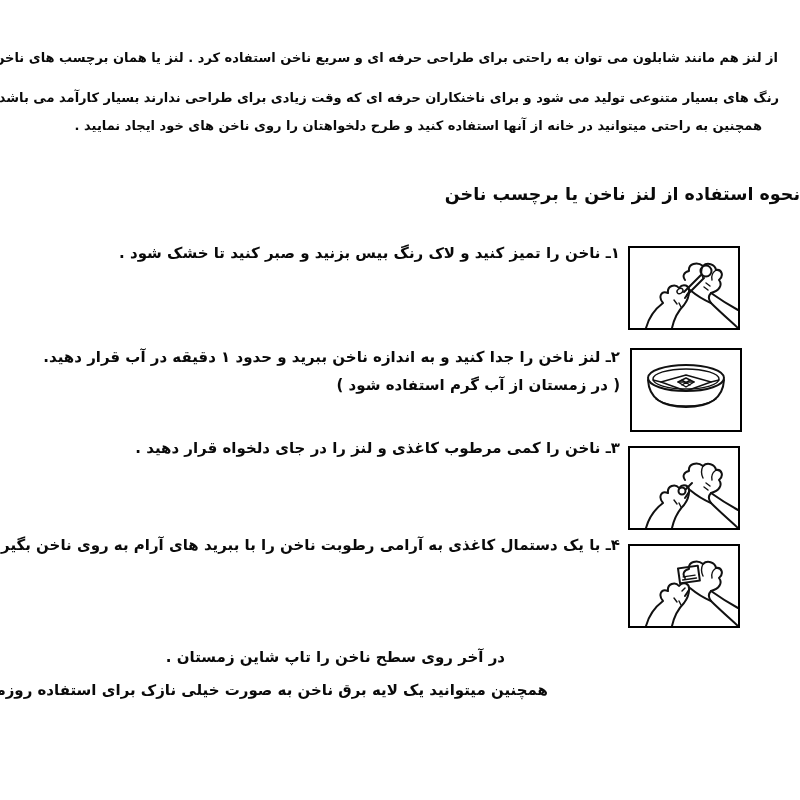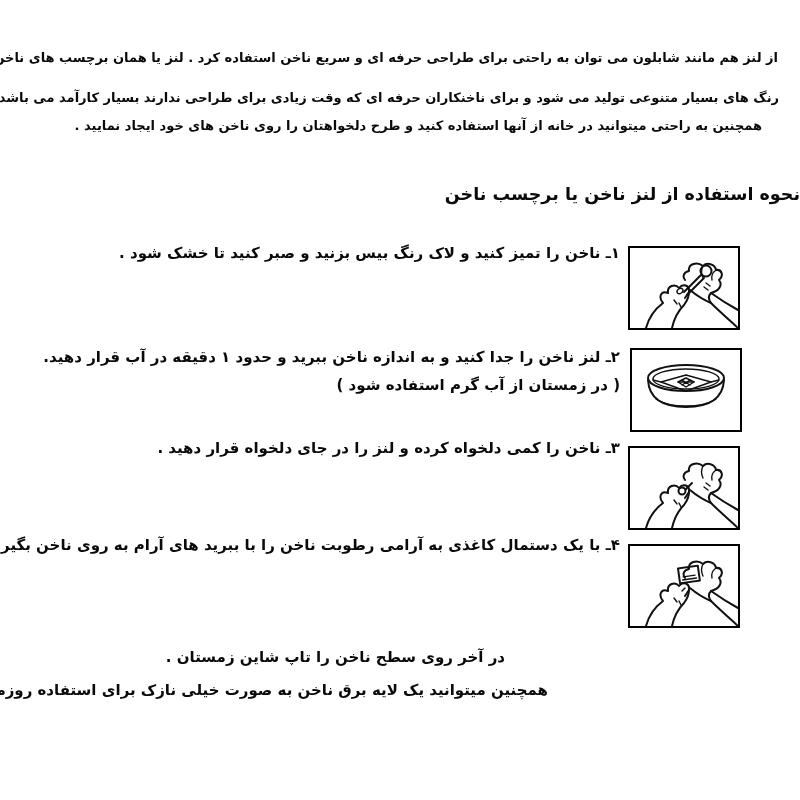--- a/index.html
+++ b/index.html
@@ -80,21 +80,21 @@
       <ellipse class="ink-thin" cx="54" cy="29" rx="33" ry="10"></ellipse>
       <path class="ink" d="M16,30 C17,47 29,57 54,57 C79,57 91,47 92,30"></path>
       <path class="ink-thin" d="M24,49 C32,54 42,56 54,56 C66,56 76,54 84,49"></path>
       <path class="ink-thin" d="M29,32 L54,25 L79,32 L54,41 Z"></path>
       <path class="ink-thin" d="M21,30 L29,32 M87,30 L79,32"></path>
       <path class="ink-thin" d="M46,32 L54,28 L62,32 L54,37 Z"></path>
       <path class="ink-thin" d="M46,32 L62,32 M50,30 L58,35 M50,35 L58,30"></path>
     </svg>
   </figure>
 
-  <p class="t" style="top:439px;right:180px">۳ـ ناخن را کمی دلخواه کرده و لنز را در جای دلخواه قرار دهید .</p>
+  <p class="t" style="top:439px;right:180px">۳ـ ناخن را کمی مرطوب کاغذی و لنز را در جای دلخواه قرار دهید .</p>
   <figure class="fig" style="top:446px;left:628px">
     <svg viewBox="0 0 108 80">
 
       <path class="ink" d="M16,80 C19,69 25,61 33,55 C28,49 31,42 38,45 C37,38 45,35 49,40 C53,35 60,37 59,44 L55,50"></path>
       <path class="ink" d="M42,80 C44,71 48,63 54,57 C57,53 59,49 59,44"></path>
       <path class="ink-thin" d="M44,52 l3,4 M49,55 l2,4"></path>
 
       <path class="ink" d="M108,62 C97,56 88,50 81,45 C89,43 93,37 89,32 C94,28 92,21 86,22 C85,16 77,14 73,18 C67,13 58,16 59,23 C54,24 52,28 55,32"></path>
       <path class="ink" d="M108,80 C97,70 88,62 81,55 C78,51 78,48 81,45"></path>
       <path class="ink" d="M81,55 C74,52 66,47 60,42"></path>

